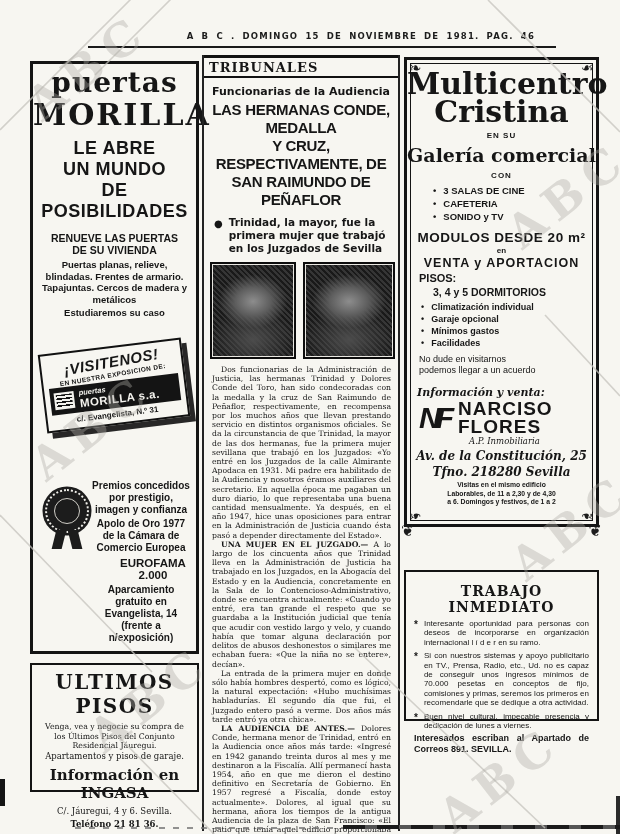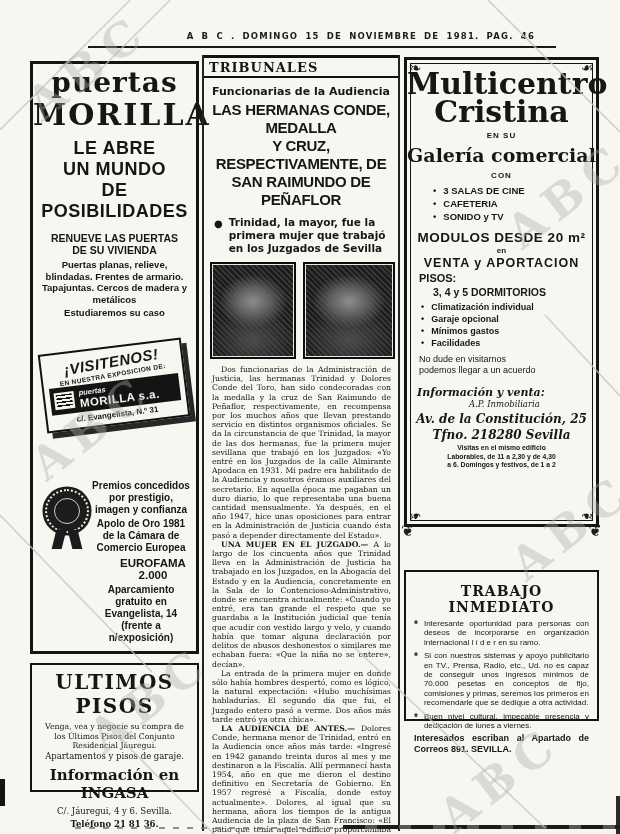--- a/index.html
+++ b/index.html
@@ -174,21 +174,21 @@
       </div>
     </div>
 
     <div class="m-rosette">
       <div class="rosette-circle"></div>
       <div class="ribbon l"></div>
       <div class="ribbon r"></div>
     </div>
     <div class="m-awards">
       <div class="award-premios">Premios concedidos por prestigio, imagen y confianza</div>
-      <div class="award-apolo">Apolo de Oro 1981 de la Cámara de Comercio Europea</div>
+      <div class="award-apolo">Apolo de Oro 1977 de la Cámara de Comercio Europea</div>
       <div class="award-eurofama">EUROFAMA 2.000</div>
       <div class="award-aparc">Aparcamiento gratuito en Evangelista, 14 (frente a n/exposición)</div>
     </div>
   </div>
 
   <div class="ingasa">
     <div class="up-title">ULTIMOS PISOS</div>
     <div class="up-line1">Venga, vea y negocie su compra de los Últimos Pisos del Conjunto Residencial Jáuregui.</div>
     <div class="up-line2">Apartamentos y pisos de garaje.</div>
     <div class="up-info">Información en INGASA</div>
@@ -274,20 +274,27 @@
           <span>•</span>
           <span>Mínimos gastos</span>
         </div>
       <div class="c-feat-row">
           <span>•</span>
           <span>Facilidades</span>
         </div>
     </div>
     <div class="c-nodude">No dude en visitarnos podemos llegar a un acuerdo</div>
     <div class="c-info">Información y venta:</div>
+    <div class="c-logo-row">
+      <span class="nf-logo">NF</span>
+      <span class="agency">
+        <div>NARCISO</div>
+        <div>FLORES</div>
+      </span>
+    </div>
     <div class="agency-sub">A.P. Inmobiliaria</div>
     <div class="c-addr">Av. de la Constitución, 25</div>
     <div class="c-phone">Tfno. 218280  Sevilla</div>
     <div class="c-visits">
       <div>Visitas en el mismo edificio</div>
       <div>Laborables, de 11 a 2,30 y de 4,30</div>
       <div>a 6. Domingos y festivos, de 1 a 2</div>
     </div>
   </div>
 

